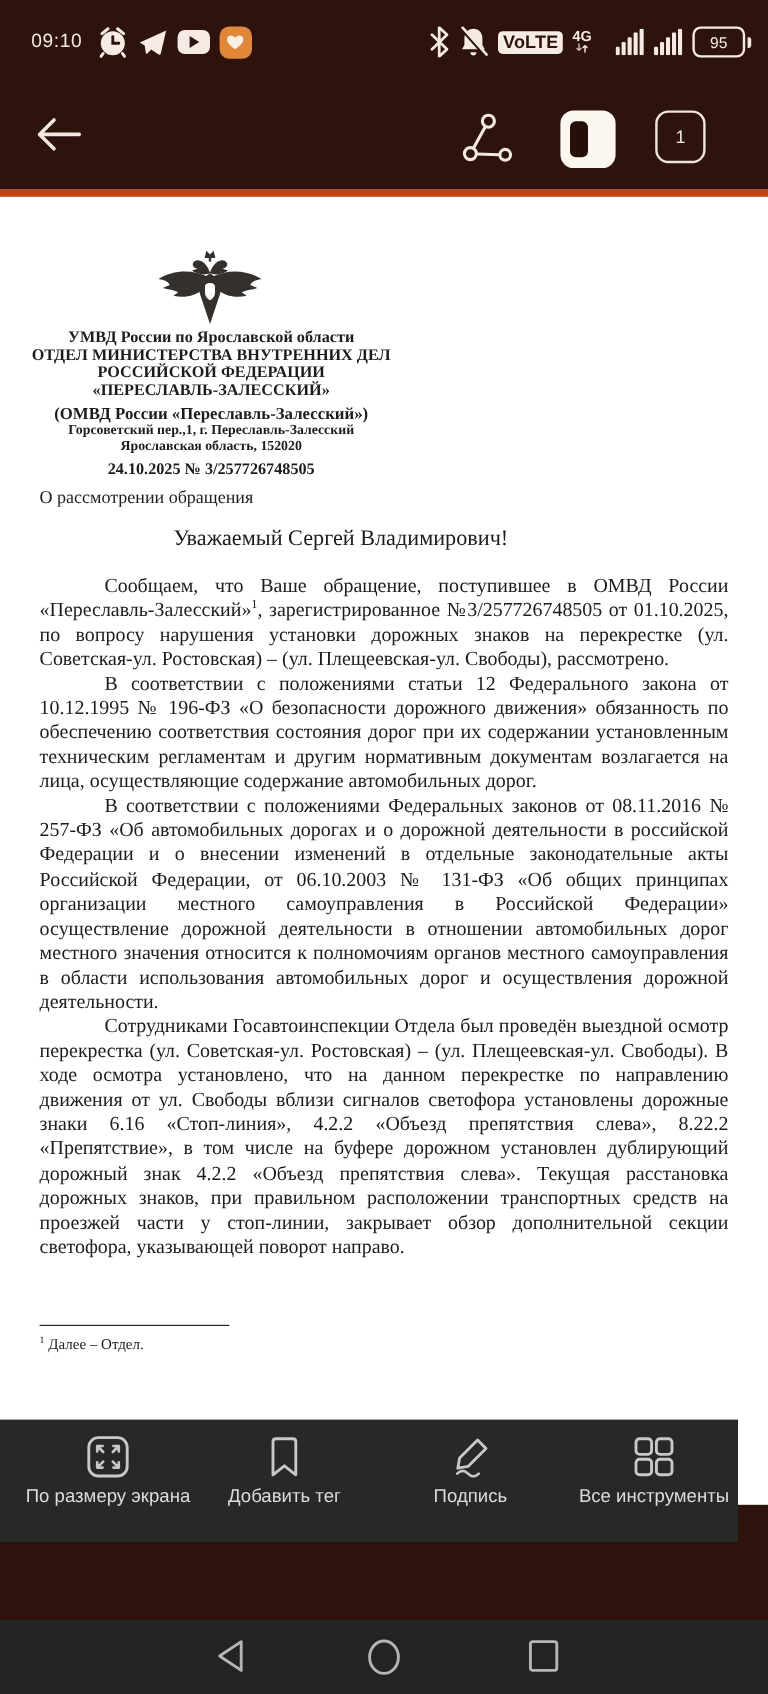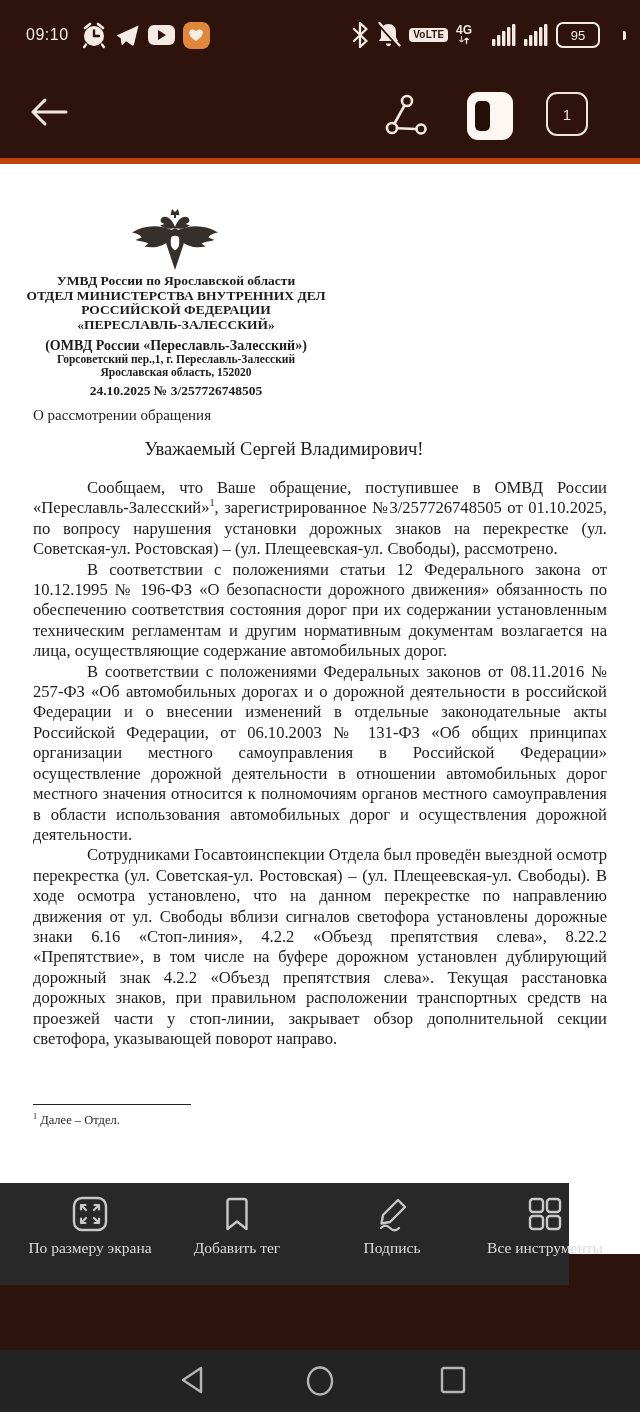--- a/index.html
+++ b/index.html
@@ -13,26 +13,26 @@
     display:flex;align-items:center;justify-content:space-between;
     padding:0 14px;box-sizing:border-box;color:#f5ebe4;}
   .sb-left,.sb-right{display:flex;align-items:center;gap:8px;}
   .sb-time{font-size:16px;letter-spacing:.5px;margin-right:4px;margin-left:12px;}
   .yt-icon{width:27px;height:20px;background:#f5ebe4;border-radius:6px;
     display:flex;align-items:center;justify-content:center;}
   .yt-icon .tri{width:0;height:0;border-left:8px solid #2e130d;
     border-top:5px solid transparent;border-bottom:5px solid transparent;margin-left:2px;}
   .heart-app{width:27px;height:27px;border-radius:8px;background:#e0873a;
     display:flex;align-items:center;justify-content:center;}
-  .volte-badge{background:#f5ebe4;color:#2e130d;font-weight:bold;font-size:10px;
+  .volte-badge{background:#f5ebe4;color:#2e130d;font-weight:bold;font-size:15px;
     padding:2px 4px;border-radius:4px;line-height:1;letter-spacing:.2px;}
   .volte-sub{font-size:10px;align-self:flex-end;margin-left:-6px;margin-bottom:2px;}
   .net-4g{display:flex;align-items:flex-start;gap:20px;}
   .net-4g .lbl{font-size:12px;font-weight:bold;line-height:1;}
-  .battery{position:relative;display:flex;align-items:center;gap:21px;}
+  .battery{position:relative;display:flex;align-items:center;}
   .batt-body{width:40px;height:22px;border:2.5px solid #f5ebe4;border-radius:7px;
     display:flex;align-items:center;justify-content:center;font-size:13px;}
   .batt-nub{width:3.5px;height:9px;background:#f5ebe4;border-radius:0 2px 2px 0;margin-left:1.5px;}
   
   .app-bar{position:absolute;top:70px;left:0;width:640px;height:88px;}
   .back-btn{position:absolute;left:28px;top:24px;}
   .share-btn{position:absolute;left:383px;top:22px;}
   .reader-btn{position:absolute;left:467px;top:22px;width:46px;height:48px;
     background:#fdf7f2;border-radius:11px;}
   .reader-btn .bar{position:absolute;left:8px;top:9px;width:15px;height:30px;
@@ -57,21 +57,21 @@
   .doc-salutation{position:absolute;left:0;top:275px;width:568px;text-align:center;font-size:18.5px;}
   .doc-body{position:absolute;left:33px;top:314px;width:574px;
     font-size:16.6px;line-height:20.4px;text-align:justify;}
   .doc-body p{margin:0;text-indent:54px;}
   .doc-body sup{font-size:.62em;vertical-align:super;line-height:0;}
   .footnote-rule{position:absolute;left:33px;top:940px;width:158px;height:0;
     border-top:1.6px solid #222;}
   .footnote{position:absolute;left:33px;top:948px;font-size:12.5px;}
   .footnote sup{font-size:.65em;vertical-align:super;}
   
-  .bottom-toolbar{position:absolute;top:1183px;left:0;width:569px;height:102px;background:#282828;font-family:Liberation Serif, serif;}
+  .bottom-toolbar{position:absolute;top:1183px;left:0;width:615px;height:102px;background:#282828;}
   .tool-item{position:absolute;top:12px;width:150px;transform:translateX(-50%);
     display:flex;flex-direction:column;align-items:center;gap:5px;color:#dcdcdc;}
   .tool-item .lbl{font-size:15.5px;text-align:center;line-height:20px;}
   
   .nav-bar{position:absolute;top:1350px;left:0;width:640px;height:62px;background:#232323;}
   .nav-ico{position:absolute;top:15px;transform:translateX(-50%);}
   svg{display:block;}
 </style>
 </head>
 <body>

